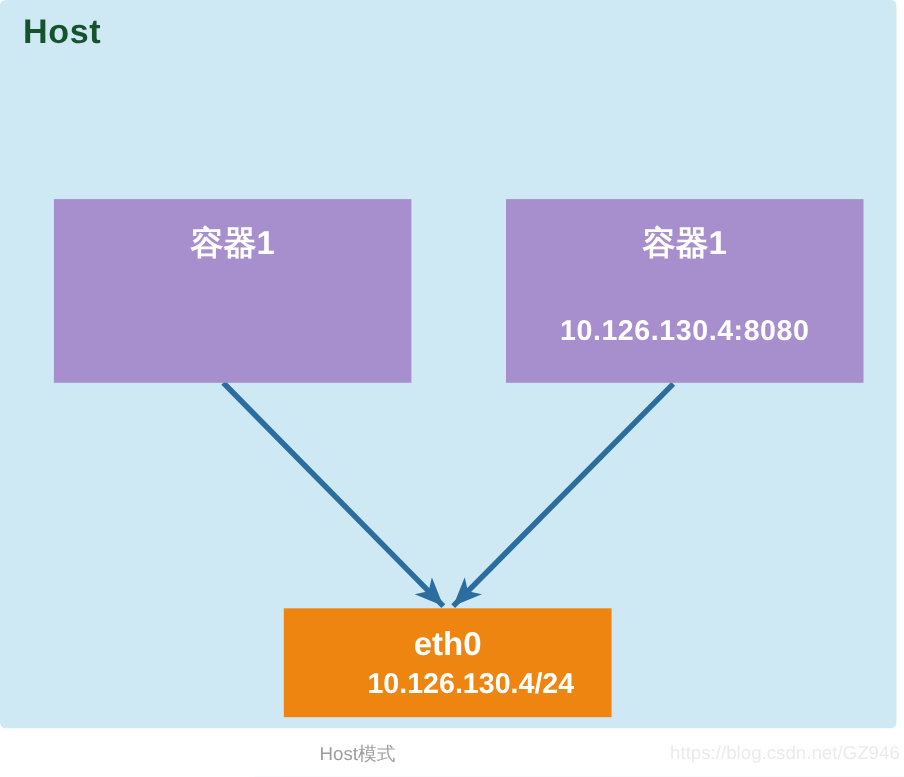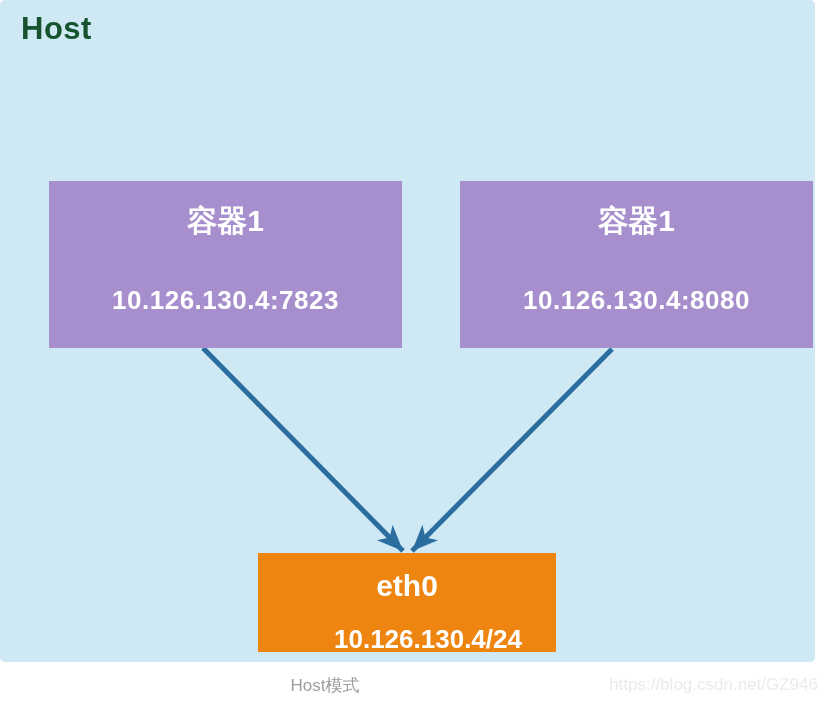--- a/index.html
+++ b/index.html
@@ -23,21 +23,21 @@
     color: #14532d;
     letter-spacing: 0.5px;
   }
   .node {
     position: absolute;
     color: #ffffff;
     text-align: center;
     font-weight: bold;
   }
   .container-box {
-    width: 353px; height: 167px;
+    width: 325px; height: 167px;
     background: #a78fce;
     top: 181px;
   }
   .container-box.left  { left: 49px; }
   .container-box.right { left: 460px; }
   .container-title {
     margin-top: 20px;
     font-size: 30px;
   }
   .container-addr {
@@ -48,21 +48,21 @@
   .eth-box {
     left: 258px; top: 553px;
     width: 298px; height: 99px;
     background: #ee8511;
   }
   .eth-title {
     margin-top: 16px;
     font-size: 30px;
   }
   .eth-addr {
-    margin-top: 21px;
+    margin-top: 3px;
     font-size: 26px;
     padding-left: 42px;
   }
   .arrows {
     position: absolute;
     left: 0; top: 0;
     width: 822px; height: 706px;
     pointer-events: none;
   }
   .footer-caption {
@@ -92,21 +92,20 @@
     <marker id="stealth" markerUnits="userSpaceOnUse" markerWidth="28" markerHeight="24" refX="26" refY="11" orient="auto">
       <path d="M0,0 L26,11 L0,22 L7,11 Z" fill="#2a6d9e"></path>
     </marker>
   </defs>
   <line x1="203" y1="348" x2="403" y2="551" stroke="#2a6d9e" stroke-width="5" marker-end="url(#stealth)"></line>
   <line x1="612" y1="349" x2="412" y2="551" stroke="#2a6d9e" stroke-width="5" marker-end="url(#stealth)"></line>
 </svg>
 
 <div class="node container-box left">
   <div class="container-title">容器1</div>
-  <div class="container-addr">10.126.130.4:7823</div>
 </div>
 
 <div class="node container-box right">
   <div class="container-title">容器1</div>
   <div class="container-addr">10.126.130.4:8080</div>
 </div>
 
 <div class="node eth-box">
   <div class="eth-title">eth0</div>
   <div class="eth-addr">10.126.130.4/24</div>

